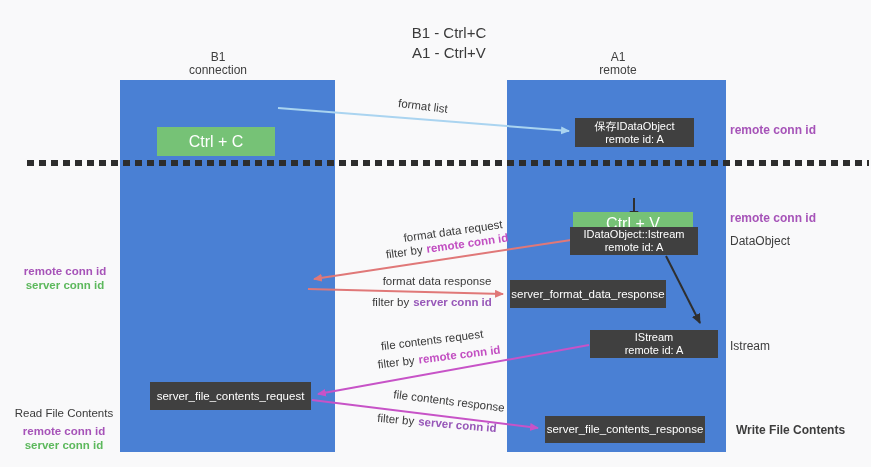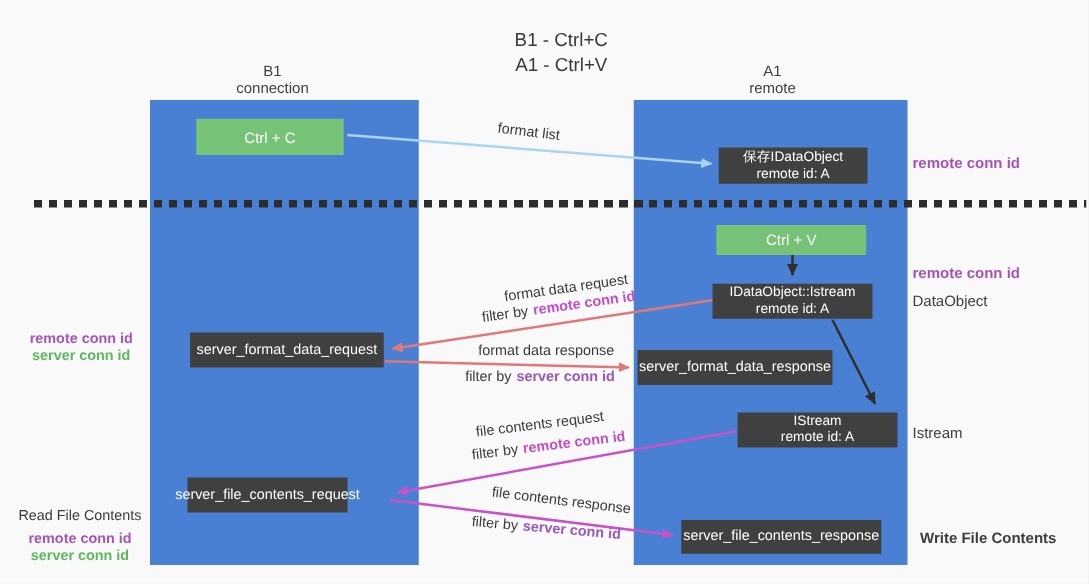--- a/index.html
+++ b/index.html
@@ -13,21 +13,21 @@
   .title { top:23px; left:449px; transform:translateX(-50%); text-align:center;
            font-size:15px; line-height:20px; color:#3a3a3a; }
   .col-header { top:51px; width:120px; text-align:center; font-size:12px; line-height:13px; color:#3f3f3f; }
   .lane { top:80px; height:372px; background:#4a80d4; }
   .lane-left  { left:120px; width:215px; }
   .lane-right { left:507px; width:219px; }
   .dashed-line { left:27px; top:160px; width:842px; height:6px;
     background:repeating-linear-gradient(to right,#2d2d2d 0 7px,transparent 7px 12px); }
   .box { position:absolute; display:flex; flex-direction:column; justify-content:center;
          align-items:center; text-align:center; color:#fff; }
-  .box.green  { background:#76c276; font-size:12px; }
+  .box.green  { background:#76c276; font-size:16px;margin-top:32px; }
   .box.orange { background:#404040; font-size:11px; line-height:13px; }
   .box.wide   { font-size:11.5px; }
   .arrows { position:absolute; left:0; top:0; pointer-events:none; }
   .alabel { position:absolute; font-size:11.5px; white-space:nowrap; color:#3a3a3a;
             transform-origin:center; }
   .alabel .fb { margin-right:4px; }
   .magenta-txt { color:#c24fc2; font-weight:bold; }
   .purple-txt  { color:#9757b8; font-weight:bold; }
   .side-purple { color:#a653b8; font-weight:bold; }
   .side-green  { color:#5cb85c; font-weight:bold; }
@@ -93,34 +93,31 @@
 
   <div class="box green" style="left:573px;top:180px;width:120px;height:24px">
     <span>Ctrl + V</span>
   </div>
 
   <div class="box orange" style="left:570px;top:227px;width:128px;height:28px">
     <div>IDataObject::Istream</div>
     <div>remote id: A</div>
   </div>
 
-  <div class="box orange wide" style="left:152px;top:266px;width:155px;height:28px">
-    <span>server_format_data_request</span>
-  </div>
 
   <div class="box orange wide" style="left:510px;top:280px;width:156px;height:28px">
     <span>server_format_data_response</span>
   </div>
 
   <div class="box orange" style="left:590px;top:330px;width:128px;height:28px">
     <div>IStream</div>
     <div>remote id: A</div>
   </div>
 
-  <div class="box orange wide" style="left:150px;top:382px;width:128px;height:28px">
+  <div class="box orange wide" style="left:150px;top:382px;width:161px;height:28px">
     <span>server_file_contents_request</span>
   </div>
 
   <div class="box orange wide" style="left:545px;top:416px;width:160px;height:27px">
     <span>server_file_contents_response</span>
   </div>
 
   <div class="alabel" style="left:423px;top:106px;transform:translate(-50%,-50%) rotate(7deg);">format list</div>
 
   <div class="alabel" style="left:453px;top:231px;transform:translate(-50%,-50%) rotate(-8deg);">format data request</div>

